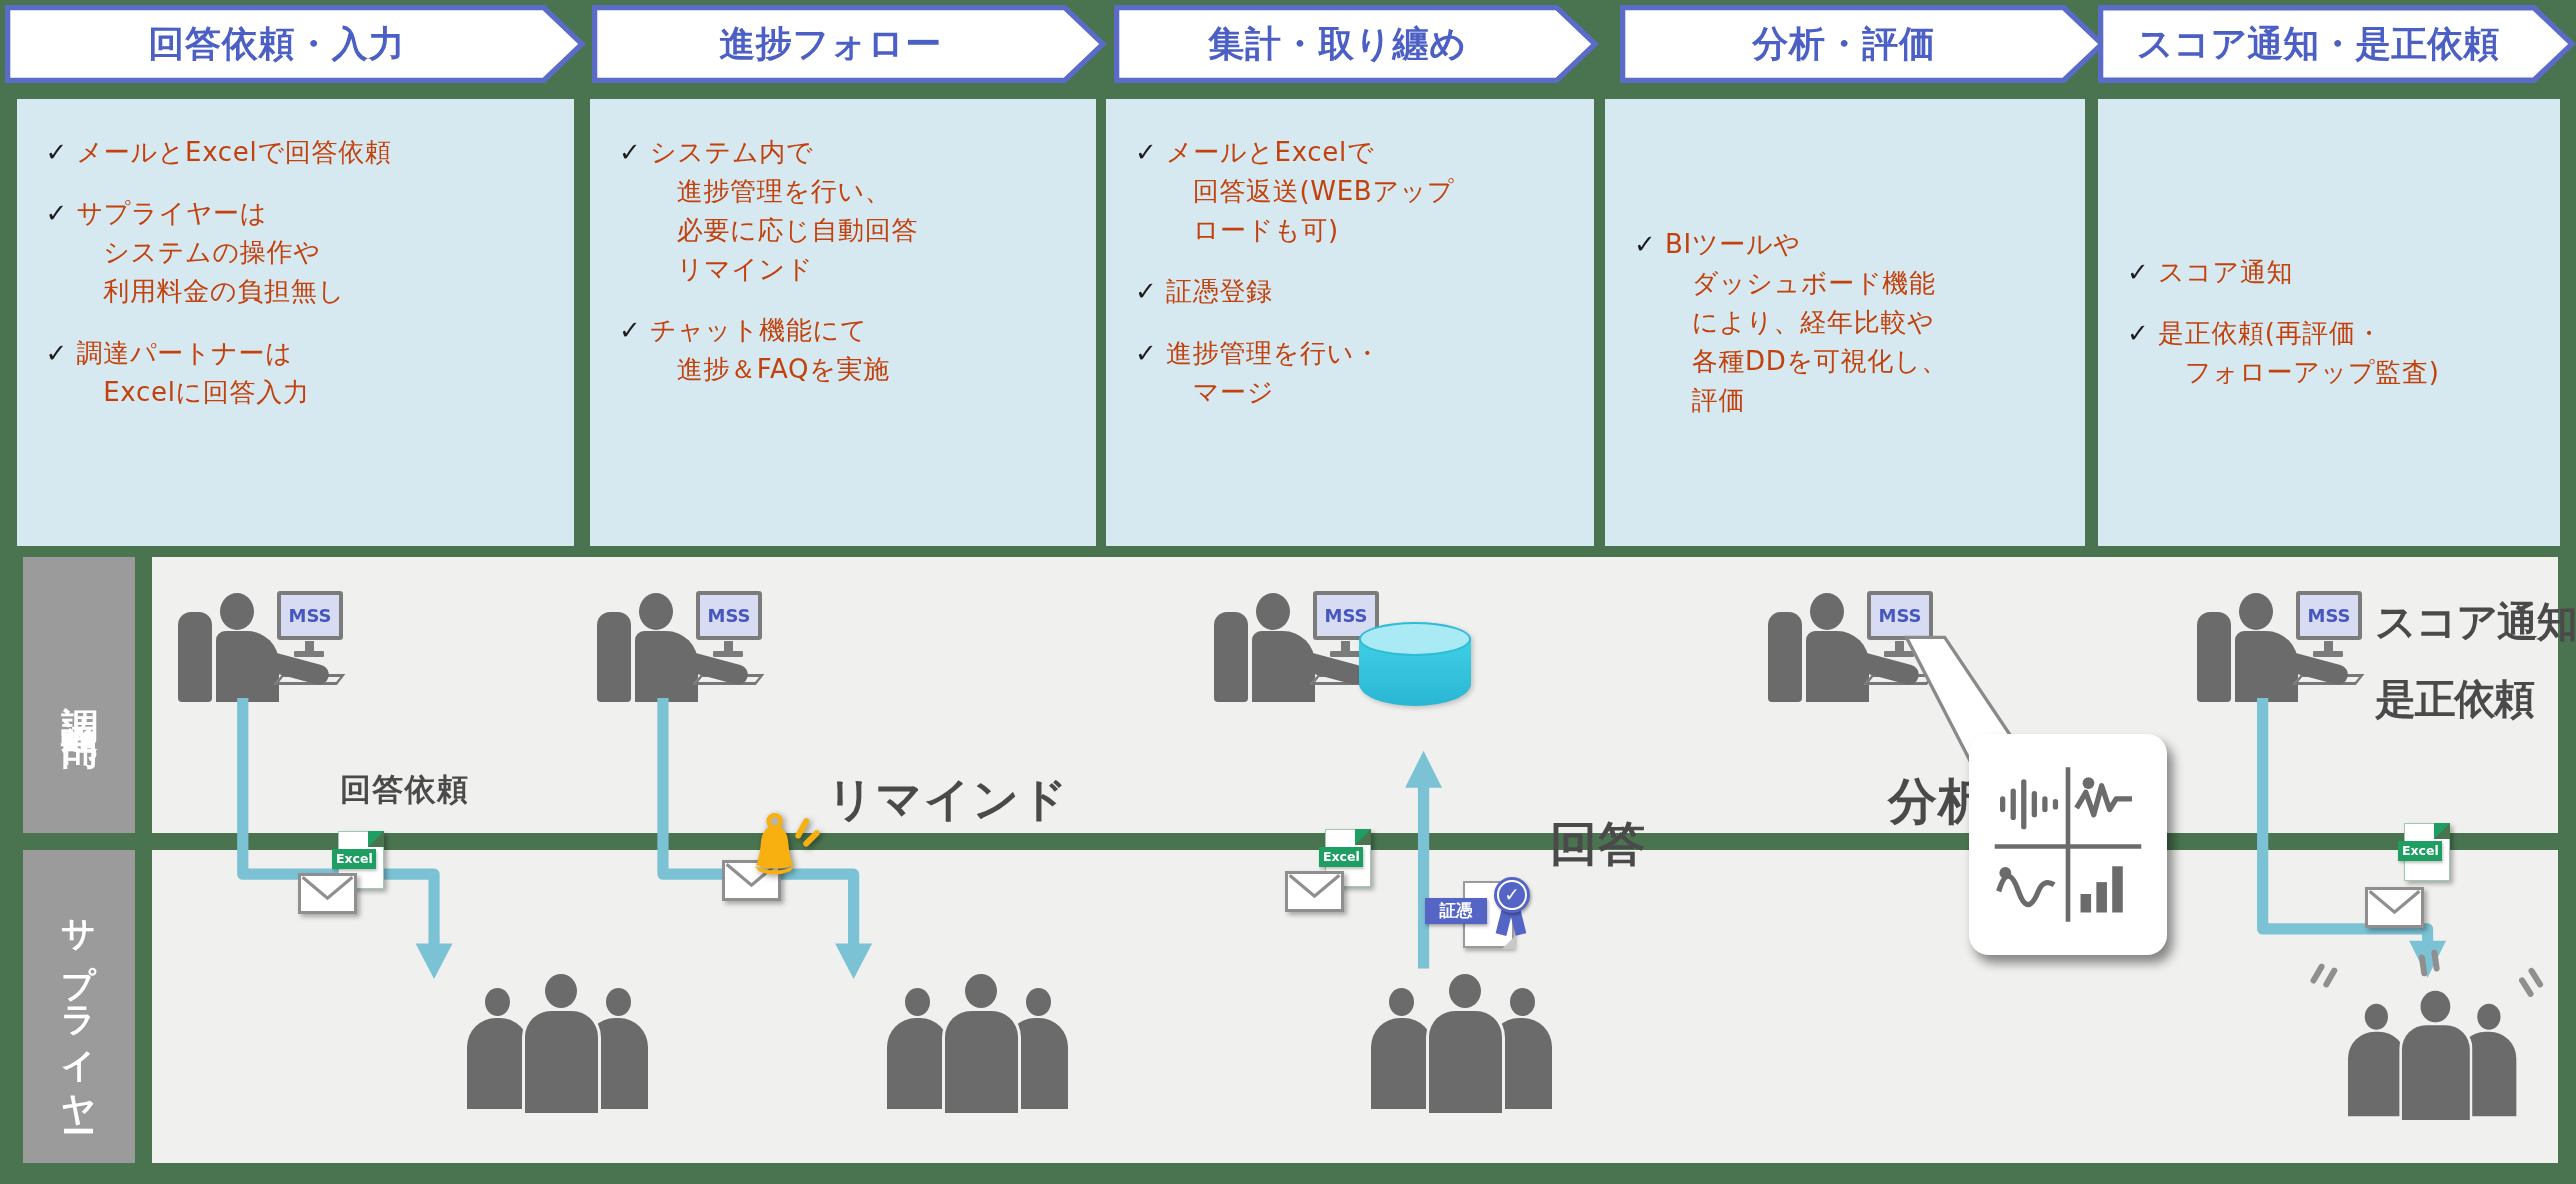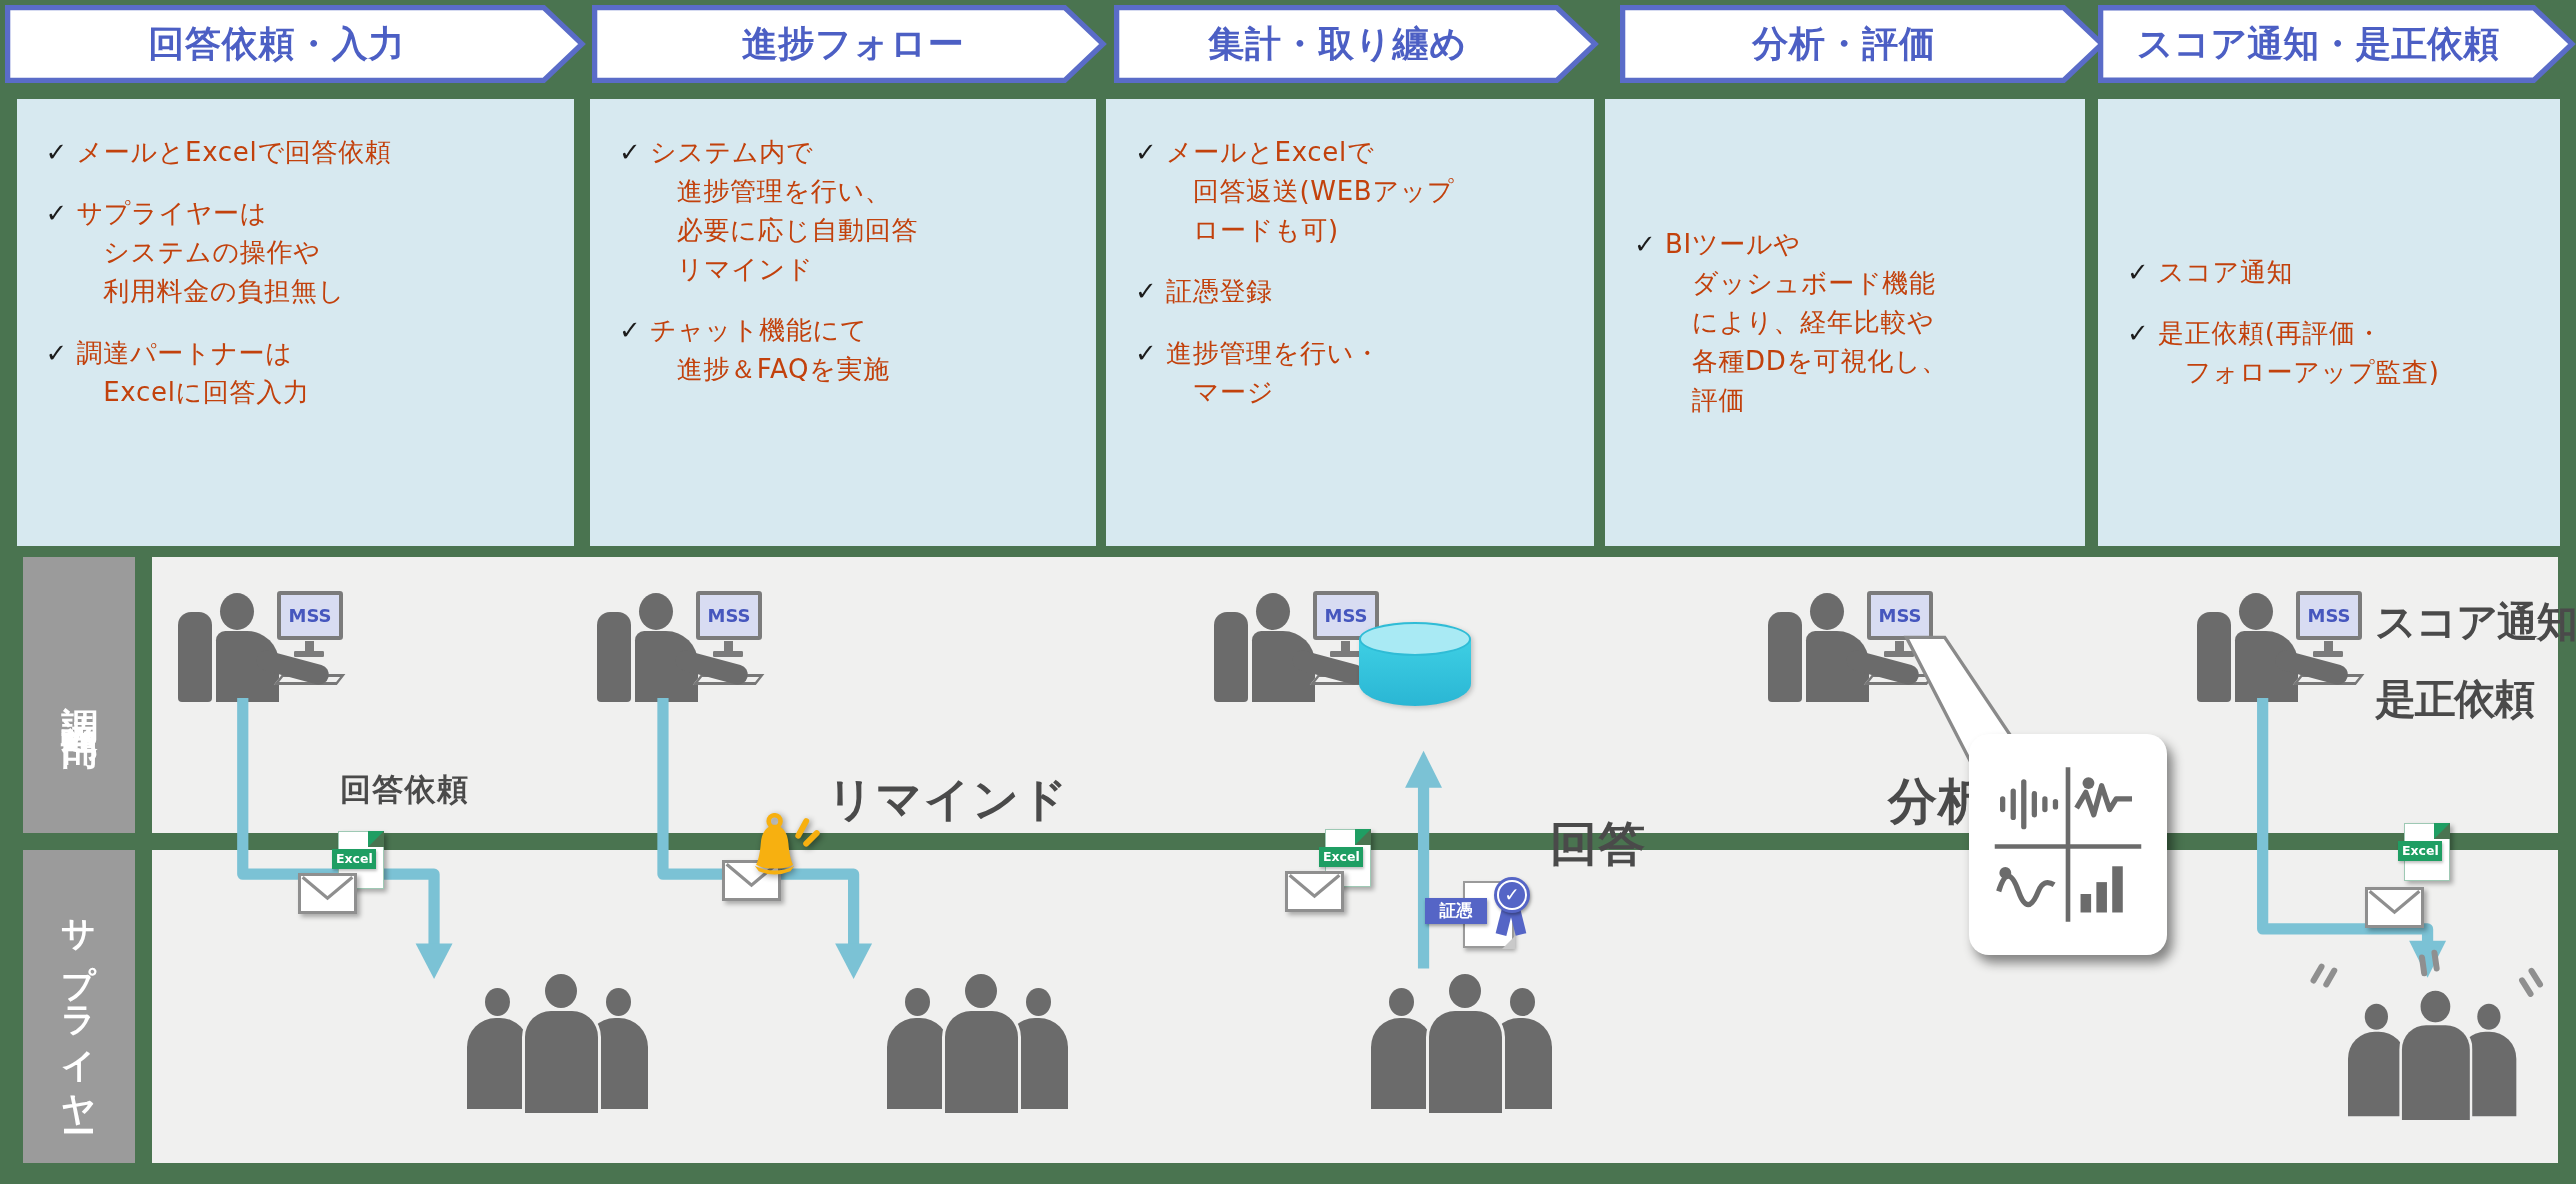--- a/index.html
+++ b/index.html
@@ -95,21 +95,21 @@
 </style>
 </head>
 <body>
 
 <div class="chev" style="left:5.3px;width:581px;">
   <svg width="581" height="78" viewBox="0 0 880 118">
       <polygon points="4,4 816,4 874,59 816,114 4,114" fill="#ffffff" stroke="#5A6CC8" stroke-width="8"></polygon>
     </svg>
   <div class="chev-title">回答依頼・入力</div>
 </div>
-<div class="chev" style="left:592px;width:515px;padding-left:45px;">
+<div class="chev" style="left:592px;width:515px;">
   <svg width="515" height="78" viewBox="0 0 780 118">
       <polygon points="4,4 716,4 774,59 716,114 4,114" fill="#ffffff" stroke="#5A6CC8" stroke-width="8"></polygon>
     </svg>
   <div class="chev-title">進捗フォロー</div>
 </div>
 <div class="chev" style="left:1114px;width:485px;">
   <svg width="485" height="78" viewBox="0 0 735 118">
       <polygon points="4,4 671,4 729,59 671,114 4,114" fill="#ffffff" stroke="#5A6CC8" stroke-width="8"></polygon>
     </svg>
   <div class="chev-title">集計・取り纏め</div>

